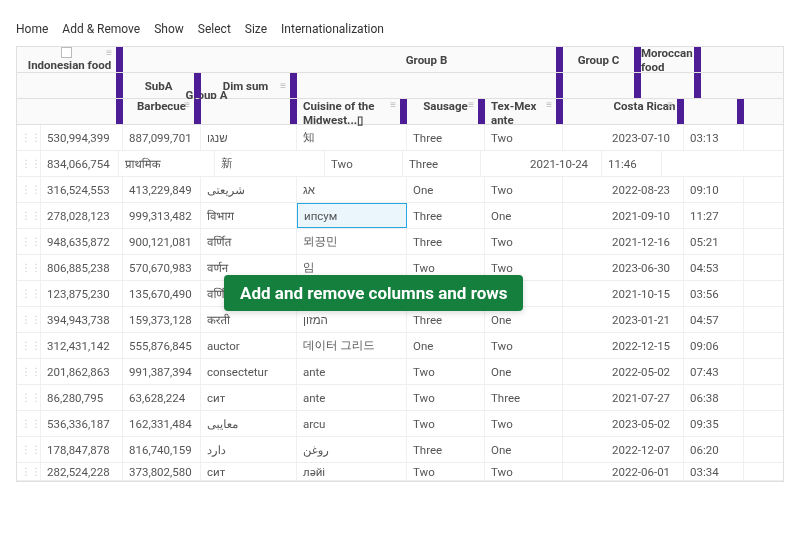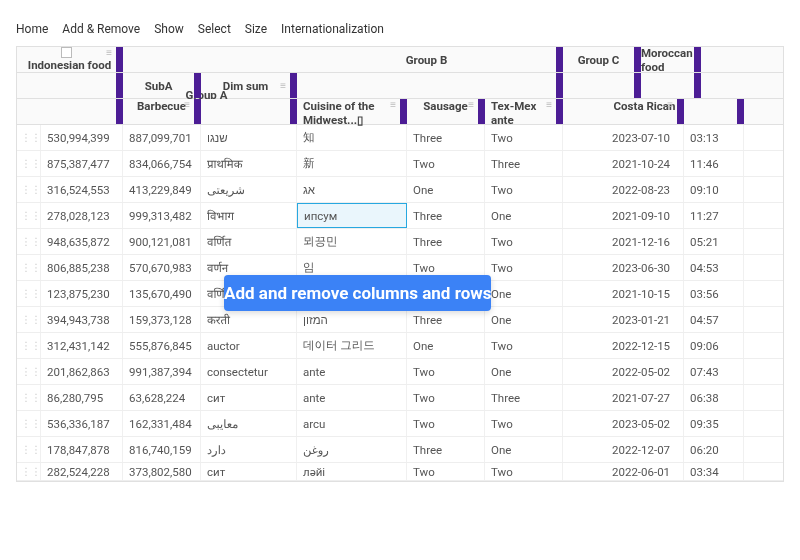--- a/index.html
+++ b/index.html
@@ -29,21 +29,21 @@
 .w-sau { width: 78px; flex-shrink: 0; }
 .w-tex { width: 78px; flex-shrink: 0; }
 .w-cos { width: 78px; flex-shrink: 0; margin-left: 43px; }
 .w-mor { width: 60px; flex-shrink: 0; }
 .w-span-a { width: 174px; flex-shrink: 0; margin-top: 48px; }
 .w-span-b { width: 266px; flex-shrink: 0; }
 .w-span-c { width: 78px; flex-shrink: 0; }
 .w-suba { width: 78px; flex-shrink: 0; }
 .w-ind-chk { width: 106px; flex-shrink: 0; }
 .cell.selected { border: 1.5px solid #27a8e0; background: #eaf6fc; }
-.callout { position: absolute; left: 224px; top: 275px; background: #3b82f6; color: #fff; font-weight: 700; font-size: 17px; padding: 8px 0; border-radius: 4px; box-shadow: 0 2px 6px rgba(0,0,0,0.15); }
+.callout { position: absolute; left: 224px; top: 275px; background: #15803d; color: #fff; font-weight: 700; font-size: 17px; padding: 8px 16px; border-radius: 4px; box-shadow: 0 2px 6px rgba(0,0,0,0.15); }
 </style>
 </head>
 <body>
 
 <div class="container">
   <div class="menubar">
     <span>Home</span>
     <span>Add &amp; Remove</span>
     <span>Show</span>
     <span>Select</span>
@@ -124,21 +124,20 @@
           <div class="cell w-cui">知</div>
           <div class="cell w-sau">Three</div>
           <div class="cell w-tex">Two</div>
           <div class="cell w-cos">2023-07-10</div>
           <div class="cell w-mor">03:13</div>
         </div>
         <div class="body-row">
           <div class="cell chk w-chk">
             <span class="drag">⋮⋮</span>
           </div>
-          <div class="cell w-ind">875,387,477</div>
           <div class="cell w-bar">834,066,754</div>
           <div class="cell w-dim">प्राथमिक</div>
           <div class="cell w-cui">新</div>
           <div class="cell w-sau">Two</div>
           <div class="cell w-tex">Three</div>
           <div class="cell w-cos">2021-10-24</div>
           <div class="cell w-mor">11:46</div>
         </div>
         <div class="body-row">
           <div class="cell chk w-chk">

